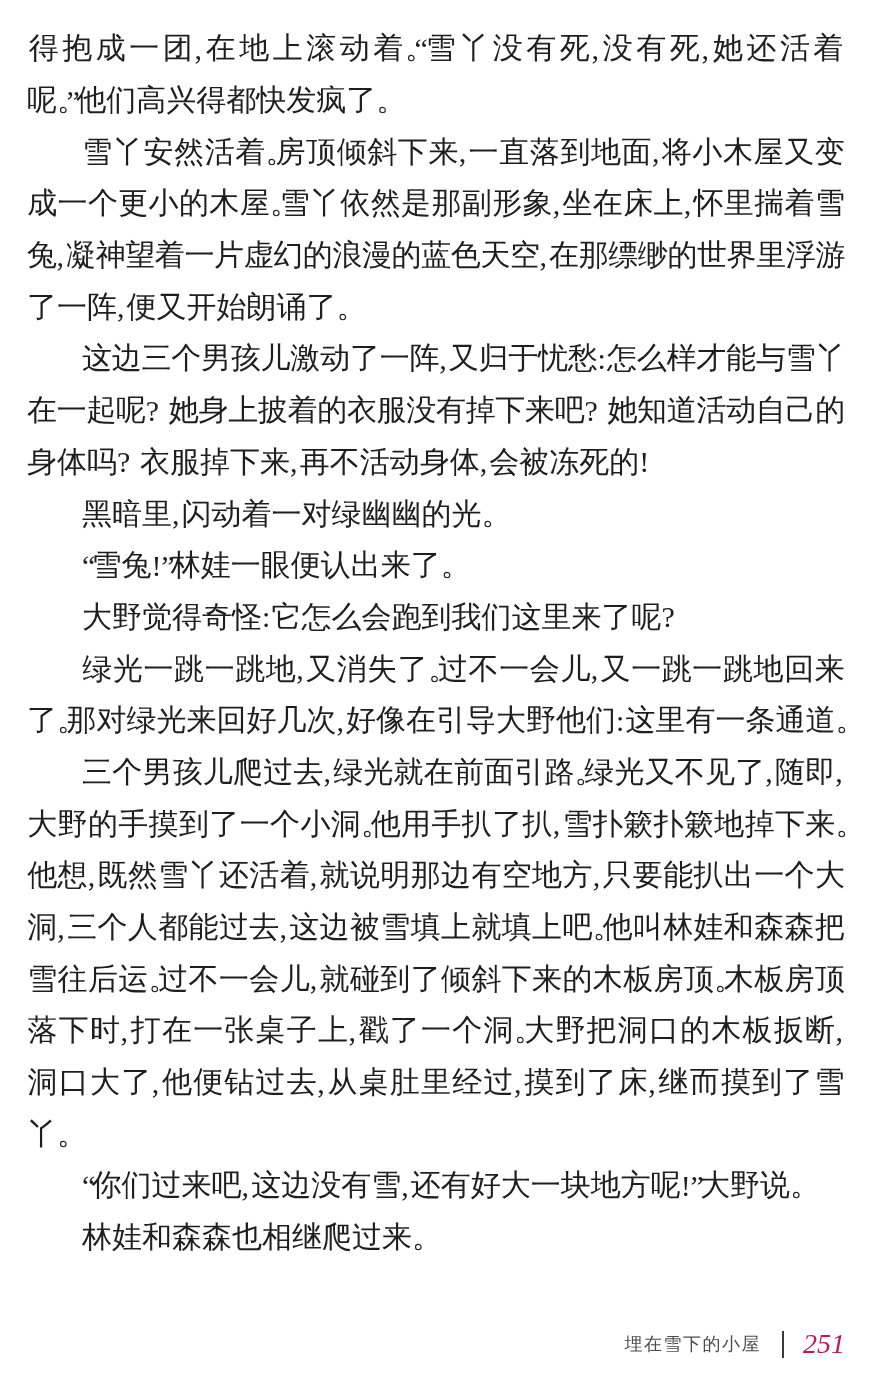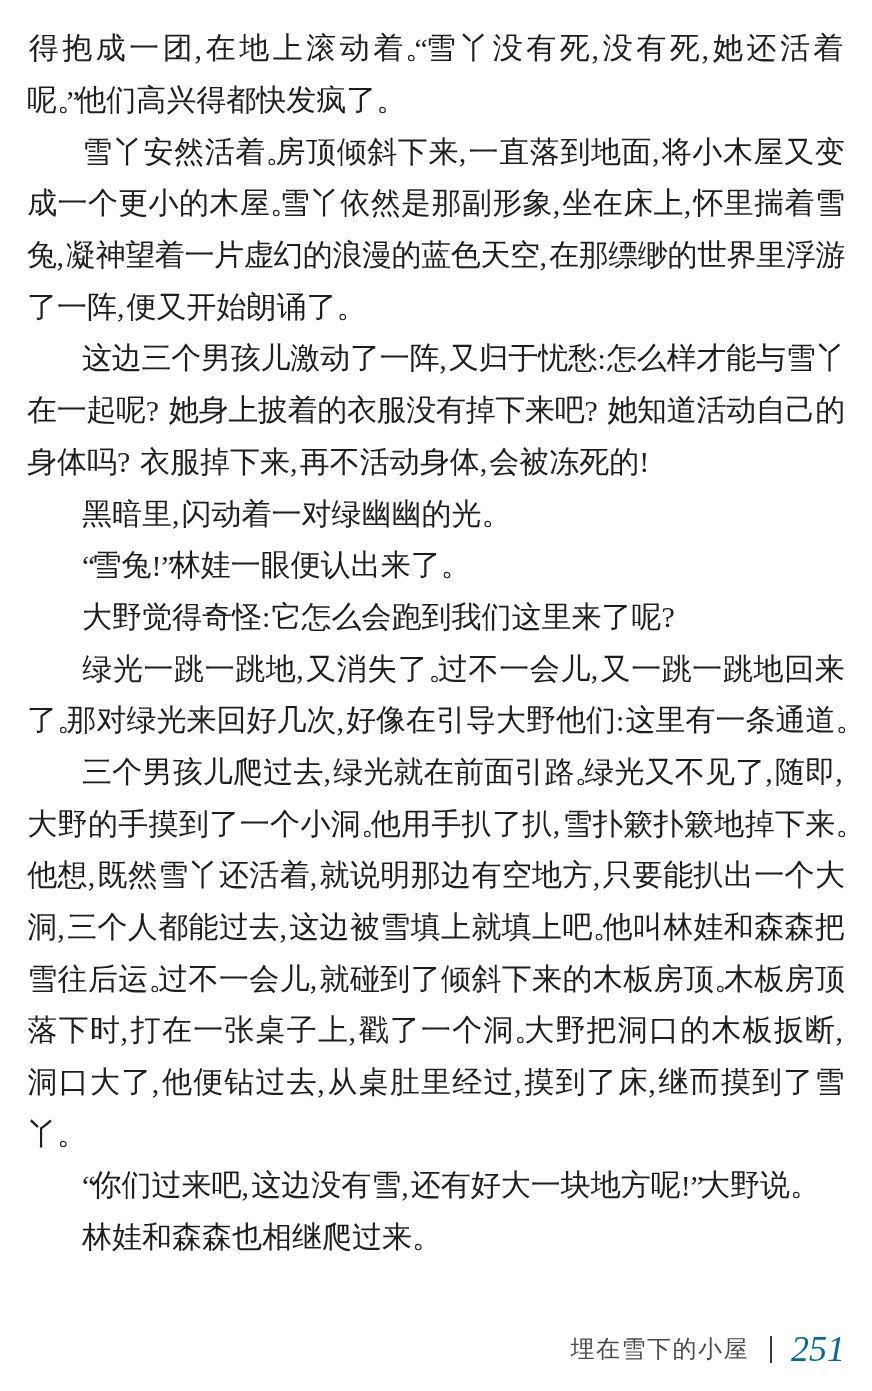--- a/index.html
+++ b/index.html
@@ -19,24 +19,24 @@
   .line span.p  { flex:0 1 auto; width:.32em; }   
   .line span.sp { flex:0 0 auto; width:.45em; }   
   .line.indent { padding-left:55px; }
   .line.full span { flex:1 1 auto; text-align:center; }
   .line.full span.p  { flex:0 1 auto; width:.32em; text-align:left; }
   .line.full span.sp { flex:0 0 auto; }
   .footer {
     position:absolute; top:1328px; right:27px;
     display:flex; align-items:center;
   }
-  .footer .chapter { font-size:24px; letter-spacing:1.5px; color:#4b4b4b;margin-left:48px; }
+  .footer .chapter { font-size:18px; letter-spacing:1.5px; color:#4b4b4b;margin-left:48px; }
   .footer .bar { width:2px; height:27px; background:#3a3a3a; margin:0 19px 0 21px; }
   .footer .num {
-    font-size:36px; font-style:italic; color:#0369a1;
+    font-size:28px; font-style:italic; color:#be185d;
     font-family:"Liberation Serif","DejaVu Serif",serif;
   }
 </style>
 </head>
 <body>
 
 <div class="page">
   <div class="content">
     <div class="line full"><span>得</span><span>抱</span><span>成</span><span>一</span><span>团</span><span class="p">,</span><span>在</span><span>地</span><span>上</span><span>滚</span><span>动</span><span>着</span><span class="p">。</span><span class="p">“</span><span>雪</span><span>丫</span><span>没</span><span>有</span><span>死</span><span class="p">,</span><span>没</span><span>有</span><span>死</span><span class="p">,</span><span>她</span><span>还</span><span>活</span><span>着</span></div>
     <div class="line"><span>呢</span><span class="p">。</span><span class="p">”</span><span>他</span><span>们</span><span>高</span><span>兴</span><span>得</span><span>都</span><span>快</span><span>发</span><span>疯</span><span>了</span><span class="p">。</span></div>

